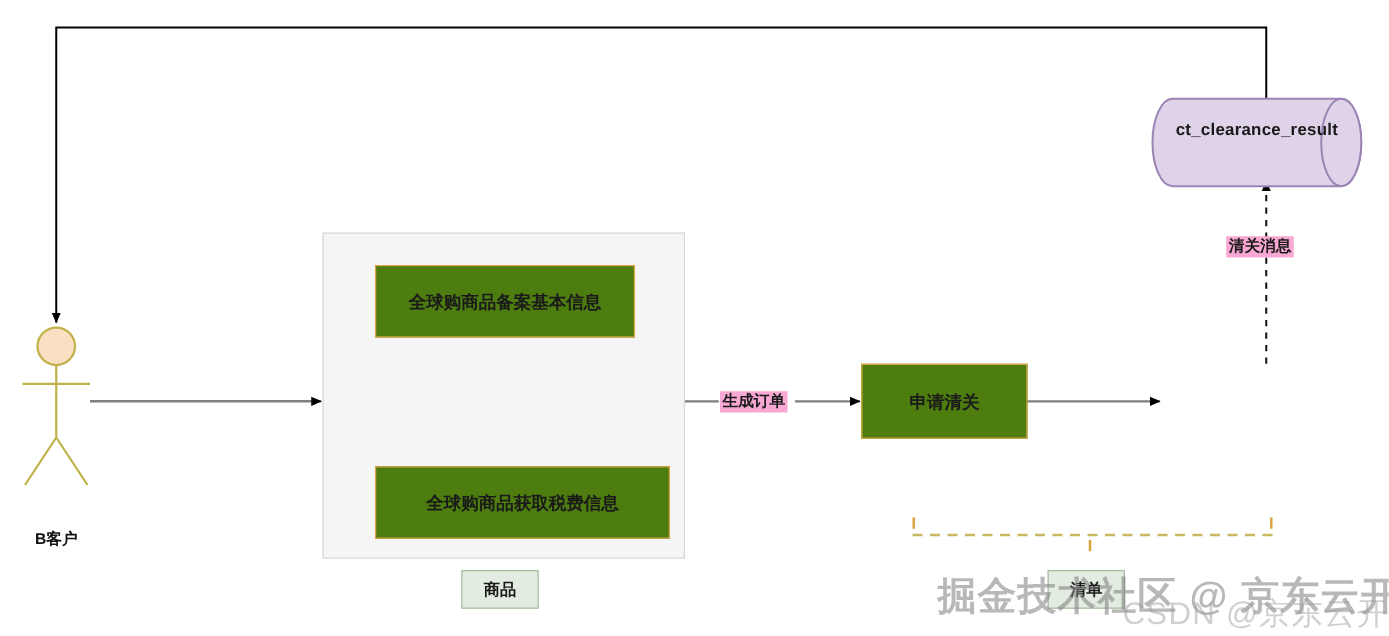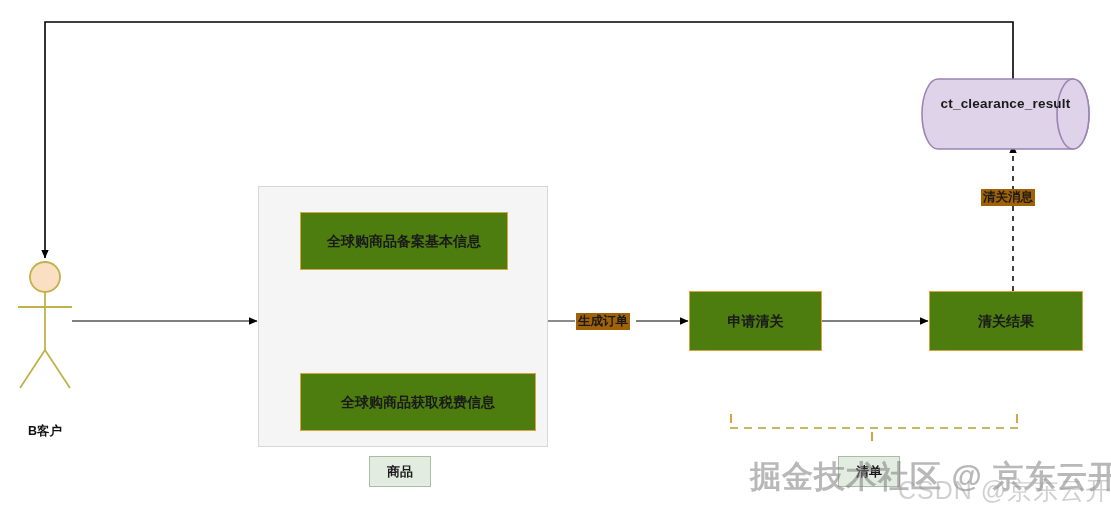--- a/index.html
+++ b/index.html
@@ -58,21 +58,21 @@
     font-weight: bold;
     color: #1a1a1a;
     letter-spacing: 0.2px;
   }
   
   .edge-label {
     position: absolute;
     font-size: 12.5px;
     font-weight: bold;
     color: #1a1a1a;
-    background: #a16207;
+    background: #f9a8d4;
     padding: 0 2px;
     white-space: nowrap;
   }
   .actor-label {
     position: absolute;
     font-size: 12.5px;
     font-weight: bold;
     color: #111;
     white-space: nowrap;
   }
@@ -163,23 +163,20 @@
   </div>
 
   <div class="node green-box" style="left:369px; top:456px; width:62px; height:31px;align-items:center;">
     <span>商品</span>
   </div>
 
   <div class="node task-box" style="left:689px; top:291px; width:133px; height:60px;">
     <span>申请清关</span>
   </div>
 
-  <div class="node task-box" style="left:929px; top:291px; width:154px; height:60px;">
-    <span>清关结果</span>
-  </div>
 
   <div class="node green-box" style="left:838px; top:456px; width:62px; height:31px;">
     <span>清单</span>
   </div>
 
   <div class="cyl-label" style="left:938px; top:96px; width:135px; height:36px;">
     <span>ct_clearance_result</span>
   </div>
 
   <div class="edge-label" style="left:576px; top:313px;">

